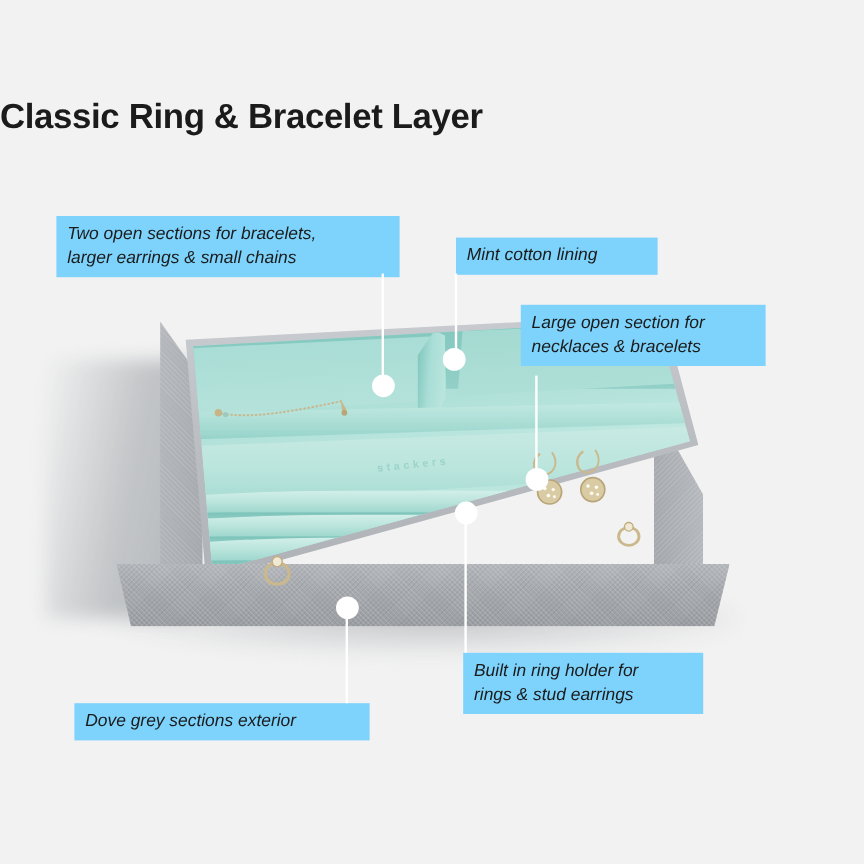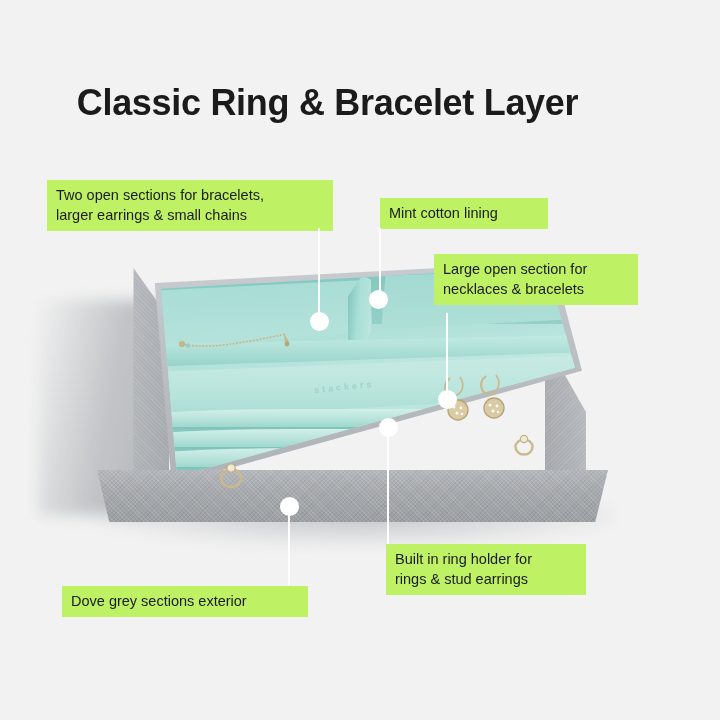--- a/index.html
+++ b/index.html
@@ -8,22 +8,22 @@
     background:#f2f2f2;
     font-family:"Liberation Sans", sans-serif;
     overflow:hidden;
     position:relative;
   }
   #stage{position:absolute;inset:0;width:720px;height:720px;}
 
   
   .title{
     position:absolute;left:0;top:82px;width:655px;
-    text-align:center;
-    font-size:36px;font-weight:bold;color:#1b1b1b;
+    text-align:left;
+    font-size:29px;font-weight:bold;color:#1b1b1b;
     letter-spacing:-0.3px;
   }
 
   
   .photo{position:absolute;left:0;top:0;width:720px;height:720px;}
 
   
   .shadow-left{
     position:absolute;left:38px;top:300px;width:120px;height:215px;
     background:linear-gradient(100deg,rgba(195,197,199,0) 0%,rgba(186,189,192,.85) 55%,rgba(176,179,183,.95) 100%);
@@ -144,26 +144,27 @@
   .ring-b{position:absolute;left:510px;top:434px;width:28px;height:22px;}
 
   
   .leader{position:absolute;background:#ffffff;width:2px;}
   .dot{
     position:absolute;width:19px;height:19px;border-radius:50%;
     background:#ffffff;
   }
   .label{
     position:absolute;
-    background:#bef264;
+    background:#7dd3fc;
     color:#1b1b1b;
     font-size:14.5px;
     line-height:20px;
     padding:5px 9px 6px 9px;
     white-space:pre-line;
+    font-style:italic;
   }
 </style>
 </head>
 <body>
 
 <div id="stage">
 
   <div class="title">Classic Ring &amp; Bracelet Layer</div>
 
   <div class="photo">

